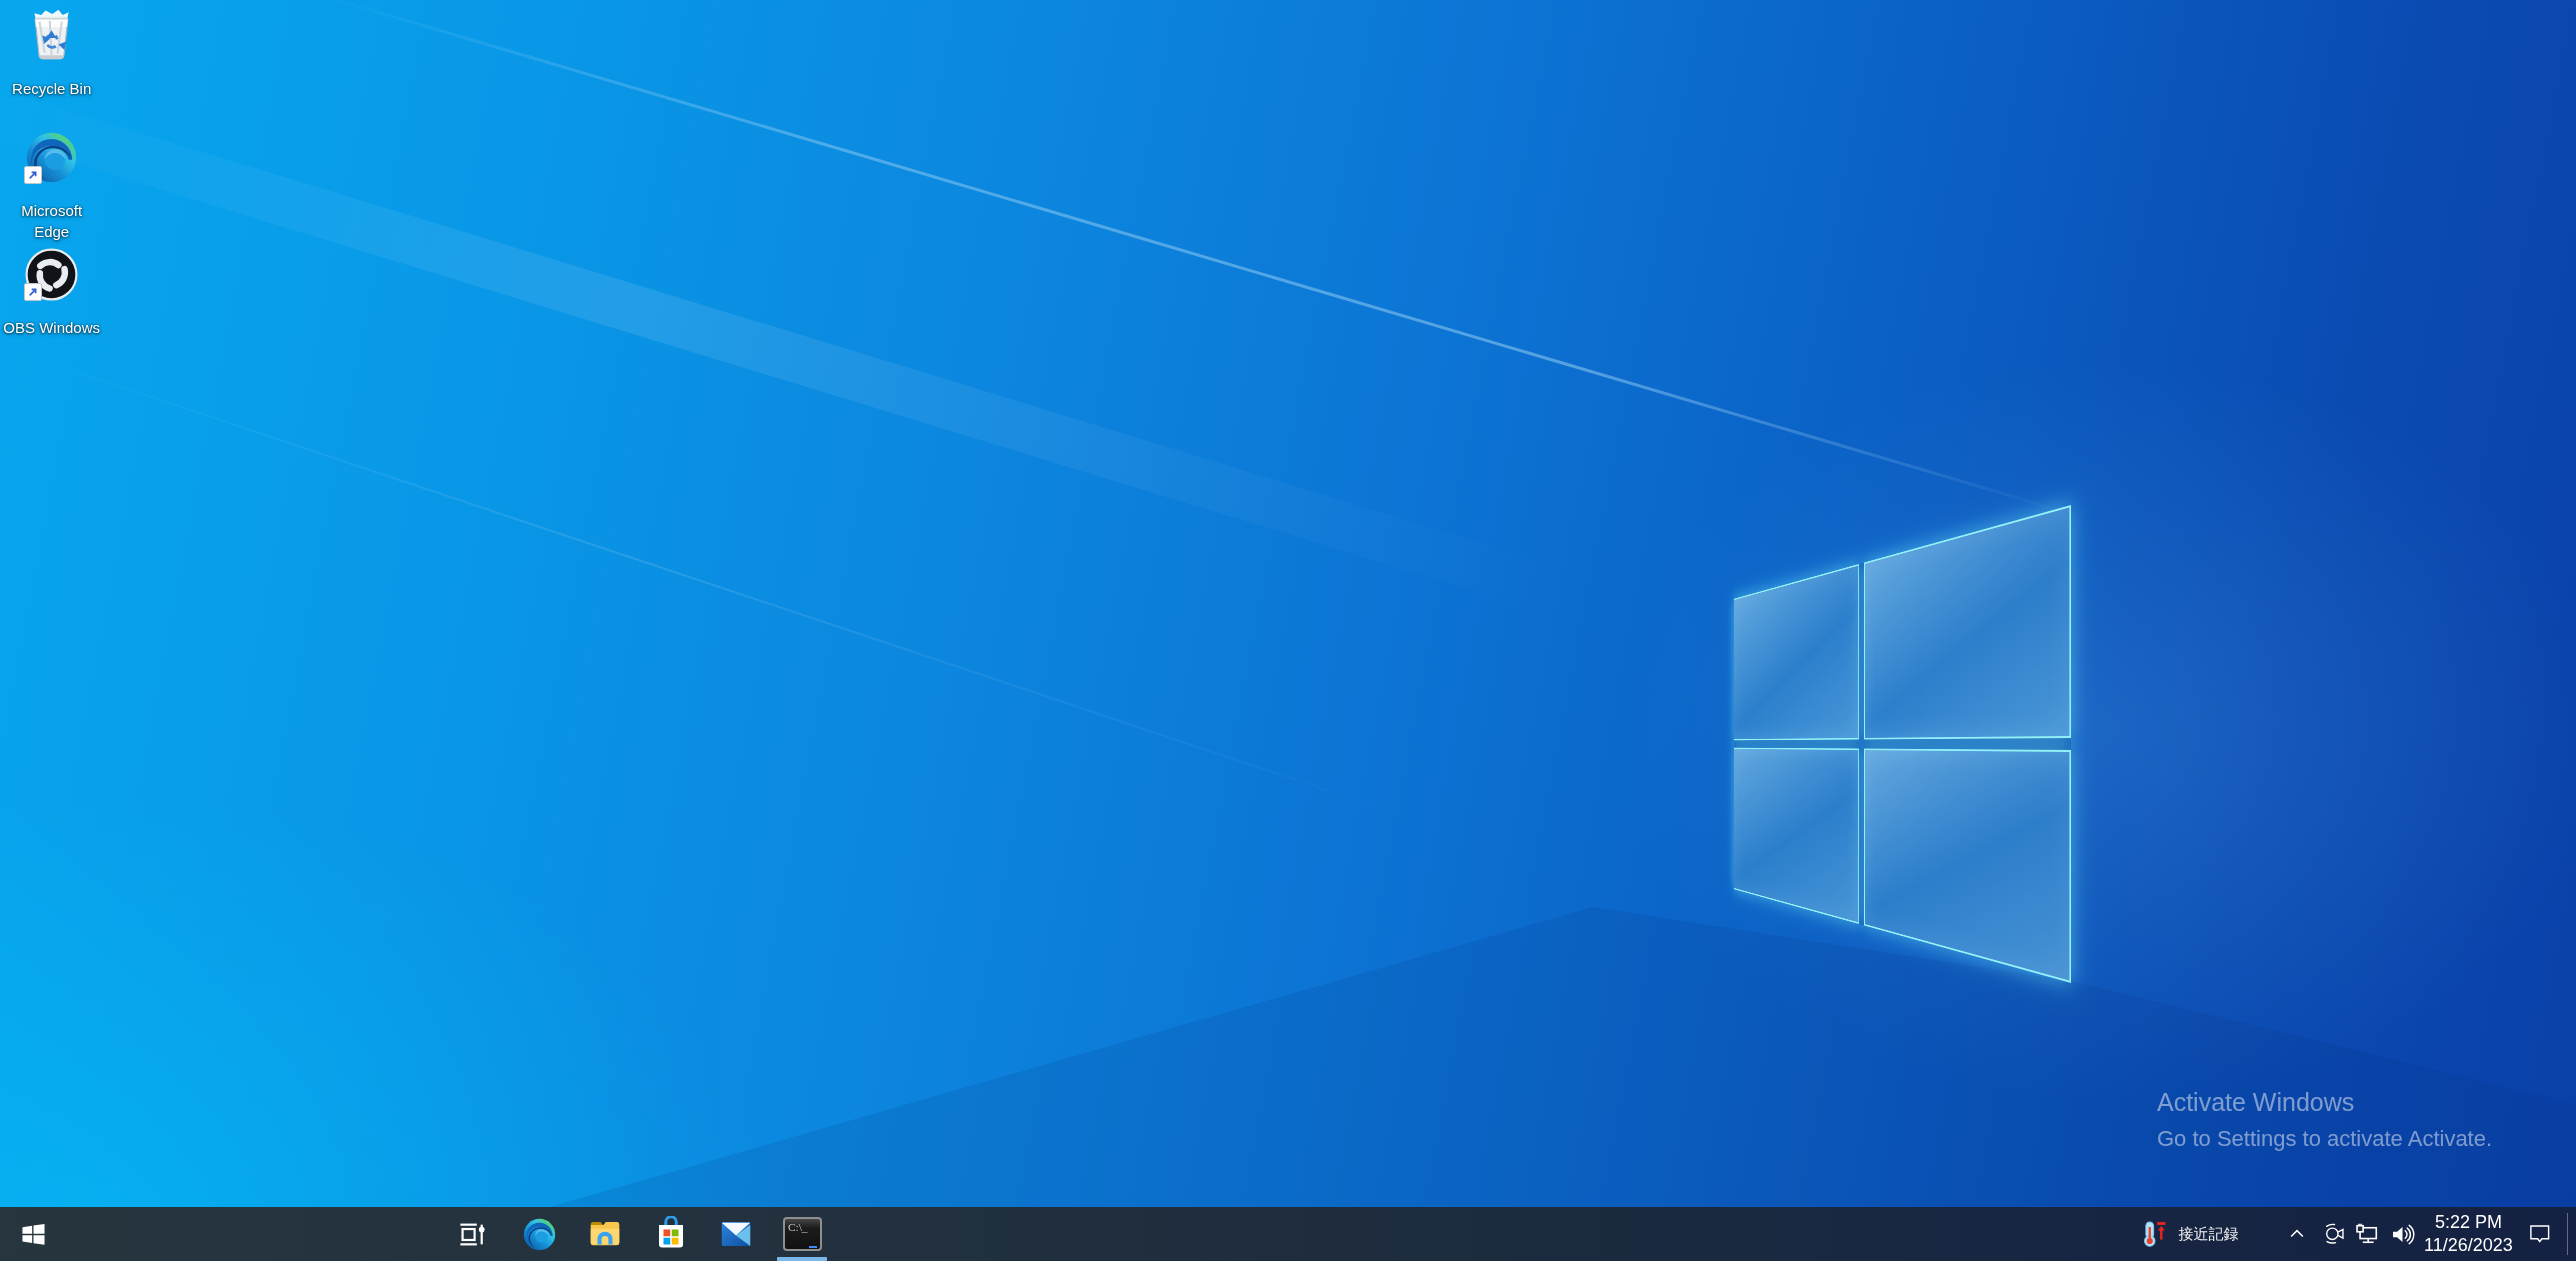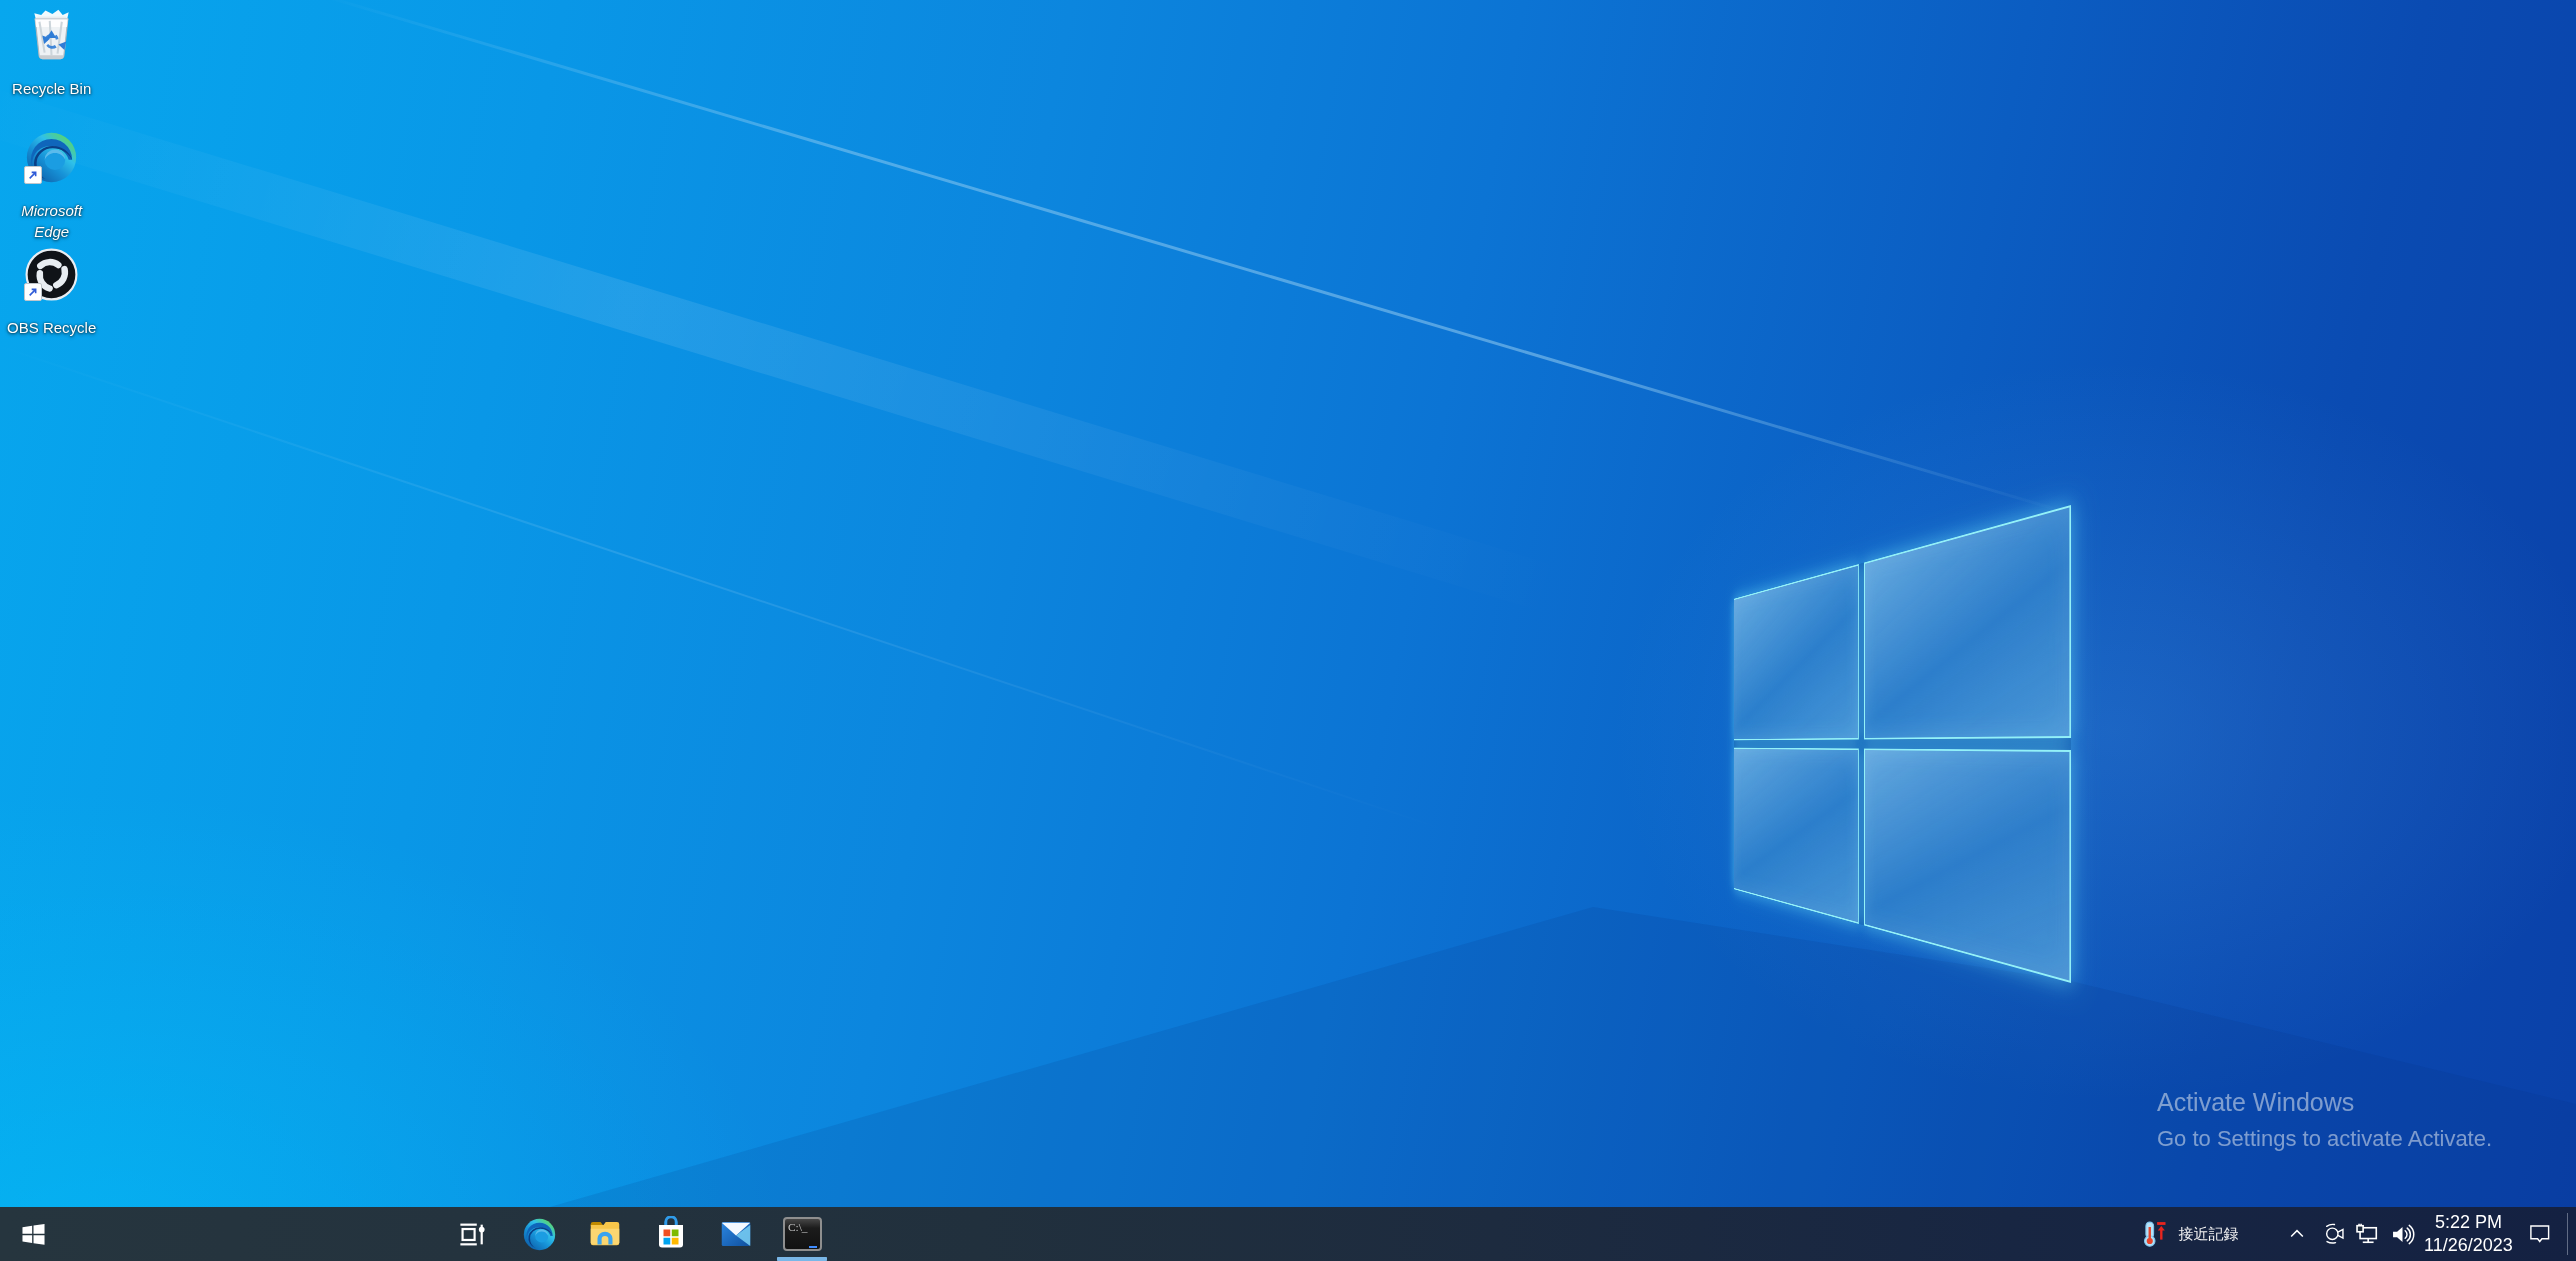--- a/index.html
+++ b/index.html
@@ -108,21 +108,21 @@
           <path d="M32 30 a9 9 0 0 0 -8 6 l3 2 a6 6 0 0 1 5 -4 Z" opacity="0.9"></path>
           <path d="M26 44 a9 9 0 0 0 12 2 l-2 -3 a6 6 0 0 1 -8 -1 Z" opacity="0.9"></path>
           <path d="M40 36 a9 9 0 0 0 -2 -5 l-3 2 a6 6 0 0 1 2 4 Z" opacity="0.9"></path>
         </g>
         <path d="M17.5 55 h29 l-0.4 2 a3.8 3.8 0 0 1 -3.6 2.5 H21.5 a3.8 3.8 0 0 1 -3.6 -2.5 Z" fill="#c9cdd1"></path>
       </svg>
     </div>
     <div class="desk-label">Recycle Bin</div>
   </div>
 
-  <div class="desk-cell" style="top:130px;font-style:italic;">
+  <div class="desk-cell" style="top:130px;">
     <div class="desk-ic">
       <svg viewBox="0 0 48 48">
         <defs>
           <linearGradient id="eg1" x1="0.1" y1="0.95" x2="0.85" y2="0.05">
             <stop offset="0" stop-color="#0c59a4"></stop>
               <stop offset="0.42" stop-color="#1793d8"></stop>
             <stop offset="0.68" stop-color="#2fc0ea"></stop>
               <stop offset="1" stop-color="#5fd75f"></stop>
           </linearGradient>
         </defs>
@@ -150,21 +150,21 @@
           <path d="M19 22 a16 16 0 0 1 21 -1" transform="rotate(120 32 32)"></path>
           <path d="M19 22 a16 16 0 0 1 21 -1" transform="rotate(240 32 32)"></path>
         </g>
       </svg>
       <span class="shortcut">
         <svg viewBox="0 0 24 24">
             <path d="M7 17 L16 8 M10 8 h6 v6" stroke="#2f5bd7" stroke-width="2.4" fill="none"></path>
           </svg>
       </span>
     </div>
-    <div class="desk-label">OBS Recycle</div>
+    <div class="desk-label">OBS Windows</div>
   </div>
 
   <div class="watermark">
     <div class="wm-title">Activate Windows</div>
     <div class="wm-sub">Go to Settings to activate Activate.</div>
   </div>
 
   <div class="taskbar">
 
     <div class="tb-btn" style="left:0;width:66px;">

